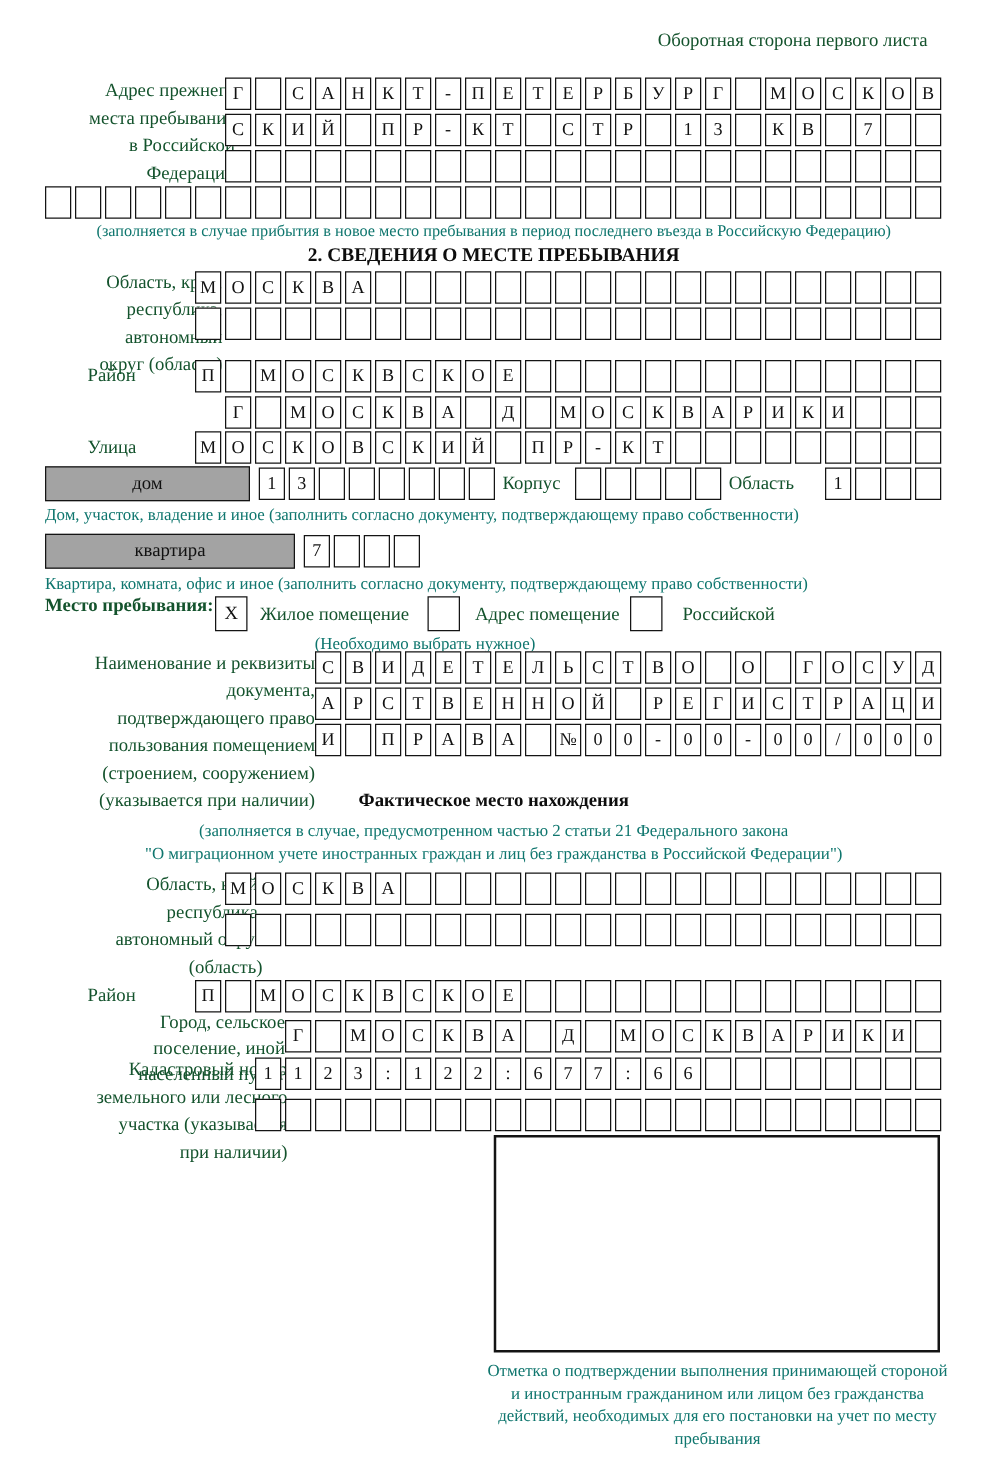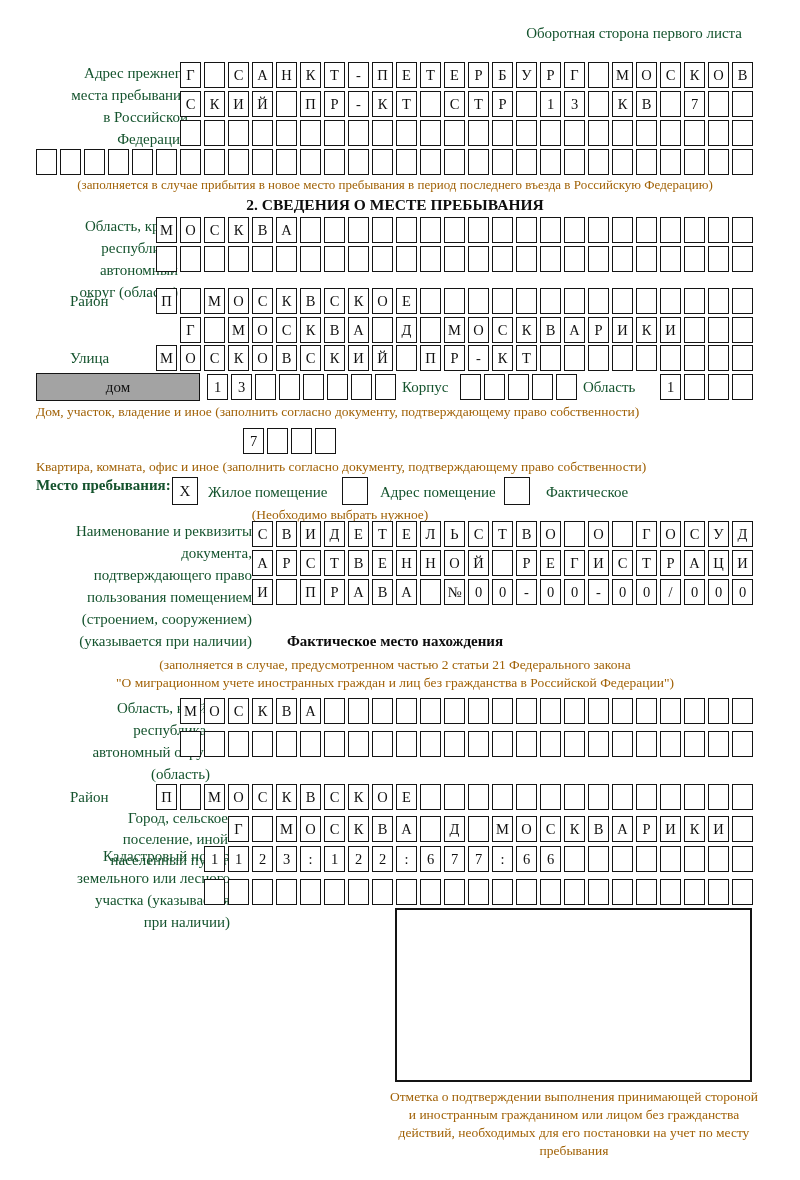--- a/index.html
+++ b/index.html
@@ -2,21 +2,21 @@
 <html><head>
 <meta charset="utf-8">
 <style>
   html,body{margin:0;padding:0;background:#fff;}
   #page{
     position:relative;width:800px;height:1180px;background:#ffffff;
     font-family:"Liberation Serif","DejaVu Serif",serif;color:#111;overflow:hidden;
   }
   .abs{position:absolute;}
   .lbl{font-size:15px;line-height:22px;color:#14532d;text-align:right;}
-  .cap{font-size:13px;color:#a16207;}
+  .cap{font-size:13px;color:#0f766e;}
   .ttl{font-weight:bold;font-size:15.5px;color:#0d0d0d;}
   .cellrow{position:absolute;display:flex;gap:3px;}
   .cell{
     box-sizing:border-box;width:21px;height:26px;border:1.6px solid #141414;
     display:flex;align-items:center;justify-content:center;
     font-size:14.5px;font-weight:500;background:#fff;
   }
   .widebox{
     box-sizing:border-box;border:1.6px solid #141414;height:28px;background:#a3a3a3;
     display:flex;align-items:center;justify-content:center;font-size:15px;
@@ -312,35 +312,36 @@
     </div>
   <div class="abs lbl" style="top:376px;left:583px;">Область</div>
   <div class="cellrow" style="top:374px;left:660px;">
       <span class="cell">1</span>
       <span class="cell"></span>
       <span class="cell"></span>
       <span class="cell"></span>
     </div>
   <div class="abs cap" style="top:404px;left:36px;font-size:13.5px;">Дом, участок, владение и иное (заполнить согласно документу, подтверждающему право собственности)</div>
 
+  <div class="abs widebox" style="top:427px;left:36px;width:200px;">квартира</div>
   <div class="cellrow" style="top:428px;left:243px;">
       <span class="cell">7</span>
       <span class="cell"></span>
       <span class="cell"></span>
       <span class="cell"></span>
     </div>
   <div class="abs cap" style="top:459px;left:36px;font-size:13.5px;">Квартира, комната, офис и иное (заполнить согласно документу, подтверждающему право собственности)</div>
 
   <div class="abs lbl" style="top:474px;left:36px;font-weight:bold;">Место пребывания:</div>
   <div class="abs chk" style="top:477px;left:172px;">X</div>
   <div class="abs lbl" style="top:481px;left:208px;">Жилое помещение</div>
   <div class="abs chk" style="top:477px;left:342px;"></div>
   <div class="abs lbl" style="top:481px;left:380px;">Адрес помещение</div>
   <div class="abs chk" style="top:477px;left:504px;"></div>
-  <div class="abs lbl" style="top:481px;left:546px;">Фактическое</div>
+  <div class="abs lbl" style="top:481px;left:546px;">Российской</div>
   <div class="abs cap center" style="top:507px;left:120px;width:440px;font-size:13.5px;">(Необходимо выбрать нужное)</div>
 
   <div class="abs lbl" style="top:520px;left:70px;width:182px;">Наименование и реквизиты документа, подтверждающего право пользования помещением (строением, сооружением) (указывается при наличии)</div>
   <div class="cellrow" style="top:521px;left:252px;">
       <span class="cell">С</span>
       <span class="cell">В</span>
       <span class="cell">И</span>
       <span class="cell">Д</span>
       <span class="cell">Е</span>
       <span class="cell">Т</span>

